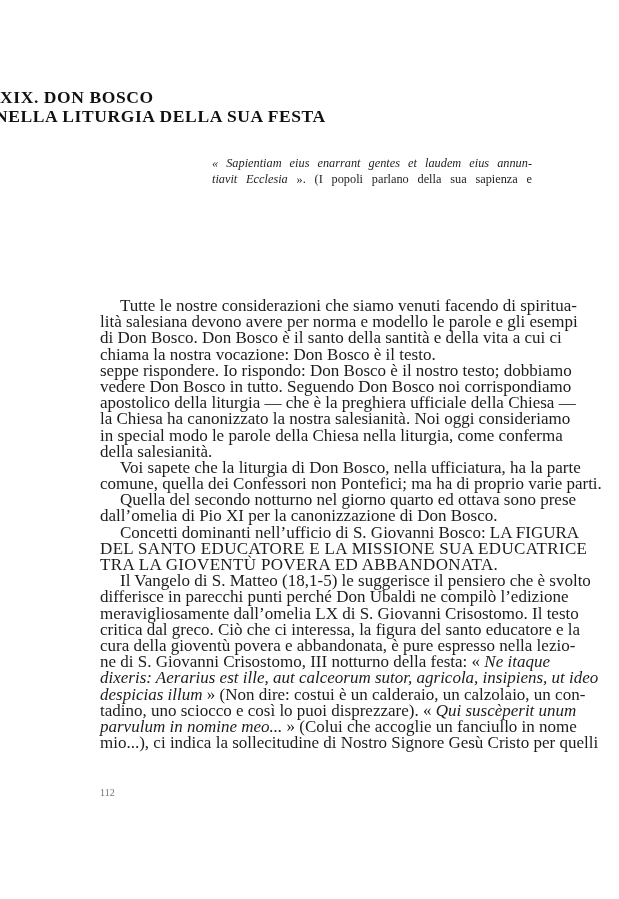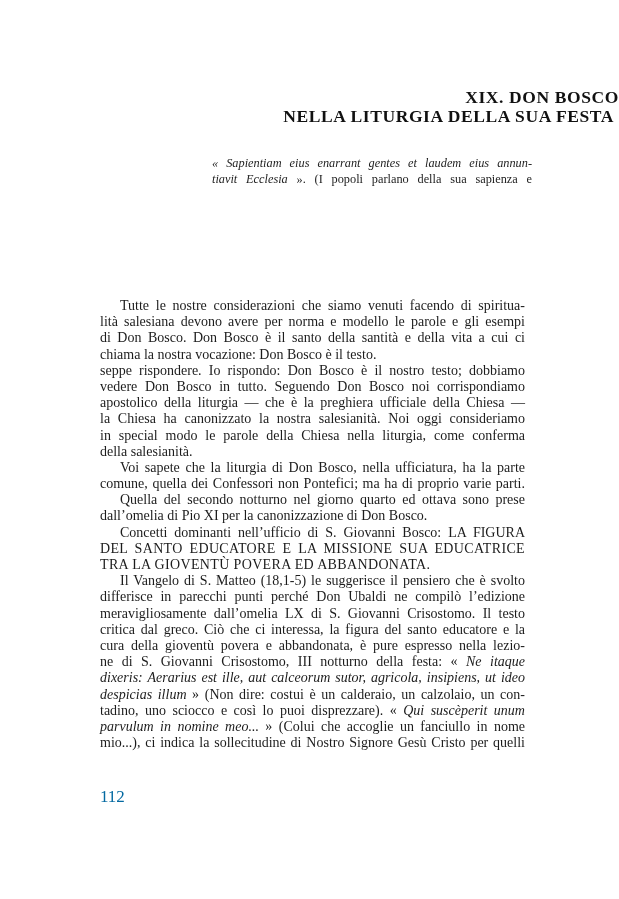--- a/index.html
+++ b/index.html
@@ -1,34 +1,34 @@
 <!DOCTYPE html>
 <html><head>
 <meta charset="utf-8">
 <style>
   html, body { margin: 0; padding: 0; background: #ffffff; }
   body { width: 619px; height: 899px; position: relative; overflow: hidden;
          font-family: "Liberation Serif", "DejaVu Serif", serif; color: #1a1a1a; }
   .page { position: absolute; left: 0; top: 0; width: 619px; height: 899px; background: #fff; }
-  .title { position: absolute; left: 0; width: 619px; text-align: right;
+  .title { position: absolute; left: 0; width: 619px; text-align: left;
            font-weight: bold; font-size: 17.5px; letter-spacing: 0.6px; color: #111; }
   .title.l1 { top: 87px; }
   .title.l2 { top: 106px; left: -5px; }
   .epigraph { position: absolute; left: 204px; top: 155px; width: 320px;
               font-size: 12.3px; line-height: 16.2px; color: #222; margin-left: 8px; }
   .epigraph .line { display: block; white-space: nowrap; text-align: justify; text-align-last: justify; }
   .epigraph .line.last { text-align-last: left; }
   .body { position: absolute; left: 100px; top: 298px; width: 425px;
-          font-size: 14px; line-height: 16.2px; color: #1c1c1c; }
+          font-size: 17px; line-height: 16.2px; color: #1c1c1c; }
   .body .line { display: block; white-space: nowrap; text-align: justify; text-align-last: justify; height: 16.2px; overflow: visible; }
   .body .line.last { text-align-last: left; }
   .body .line.indent { padding-left: 20px; }
   .body .line.caps { letter-spacing: 0.35px; }
   i, .it { font-style: italic; }
-  .pagenum { position: absolute; left: 100px; top: 787px; font-size: 17px; color: #0369a1; }
+  .pagenum { position: absolute; left: 100px; top: 787px; font-size: 10px; color: #737373; }
 </style>
 </head>
 <body>
 
 <div class="page">
 
   <div class="title l1">XIX. DON BOSCO</div>
   <div class="title l2">NELLA LITURGIA DELLA SUA FESTA</div>
 
   <div class="epigraph">

